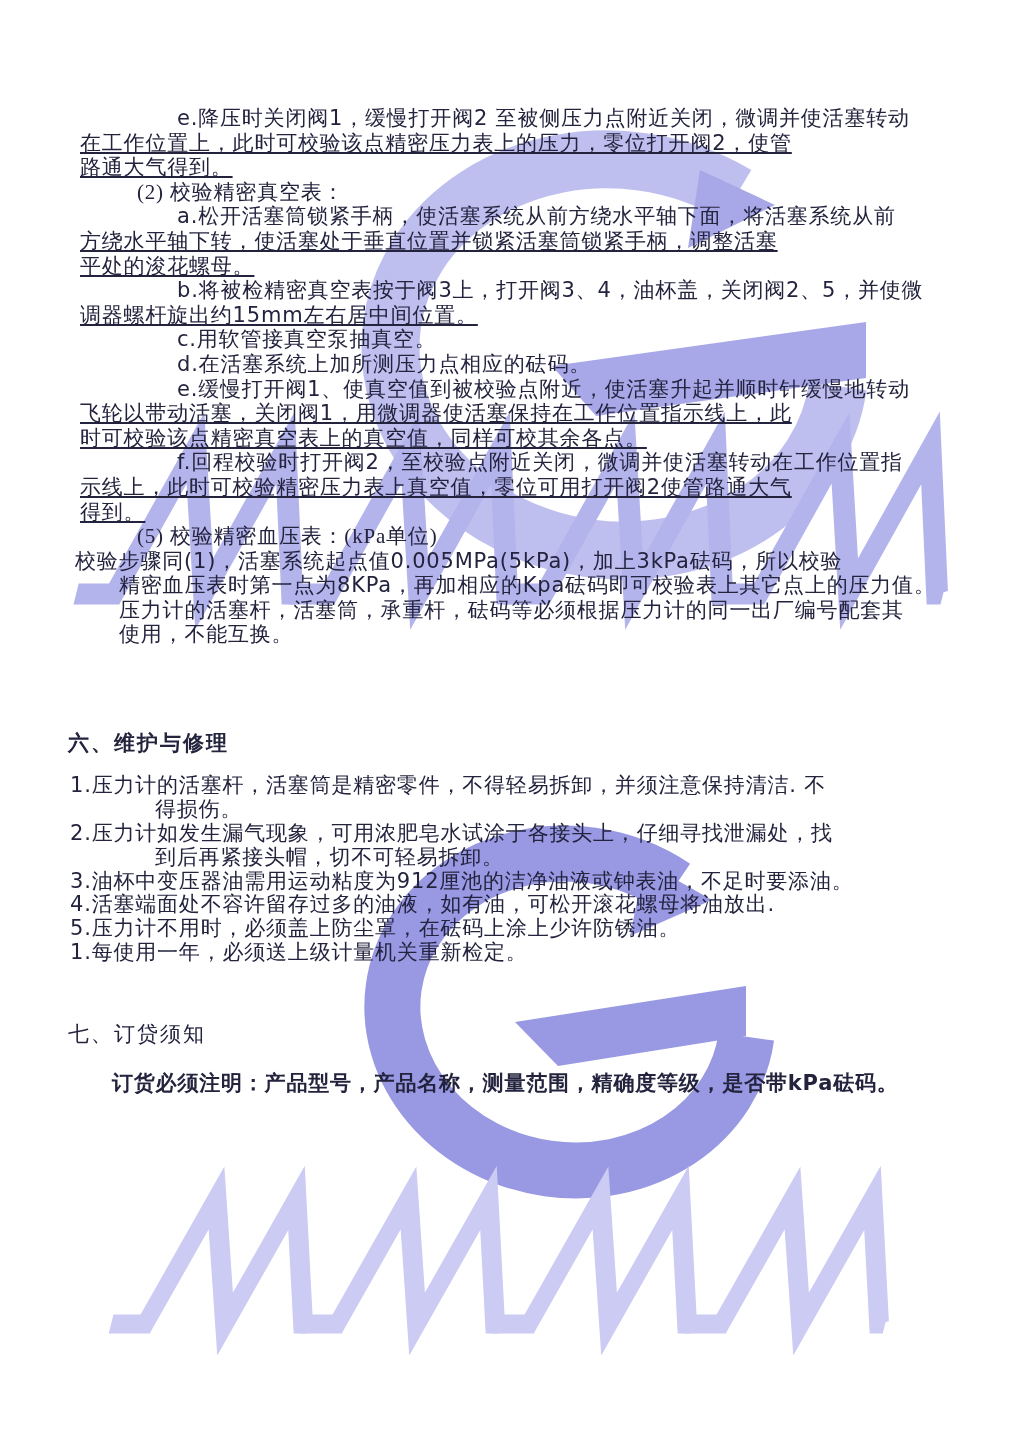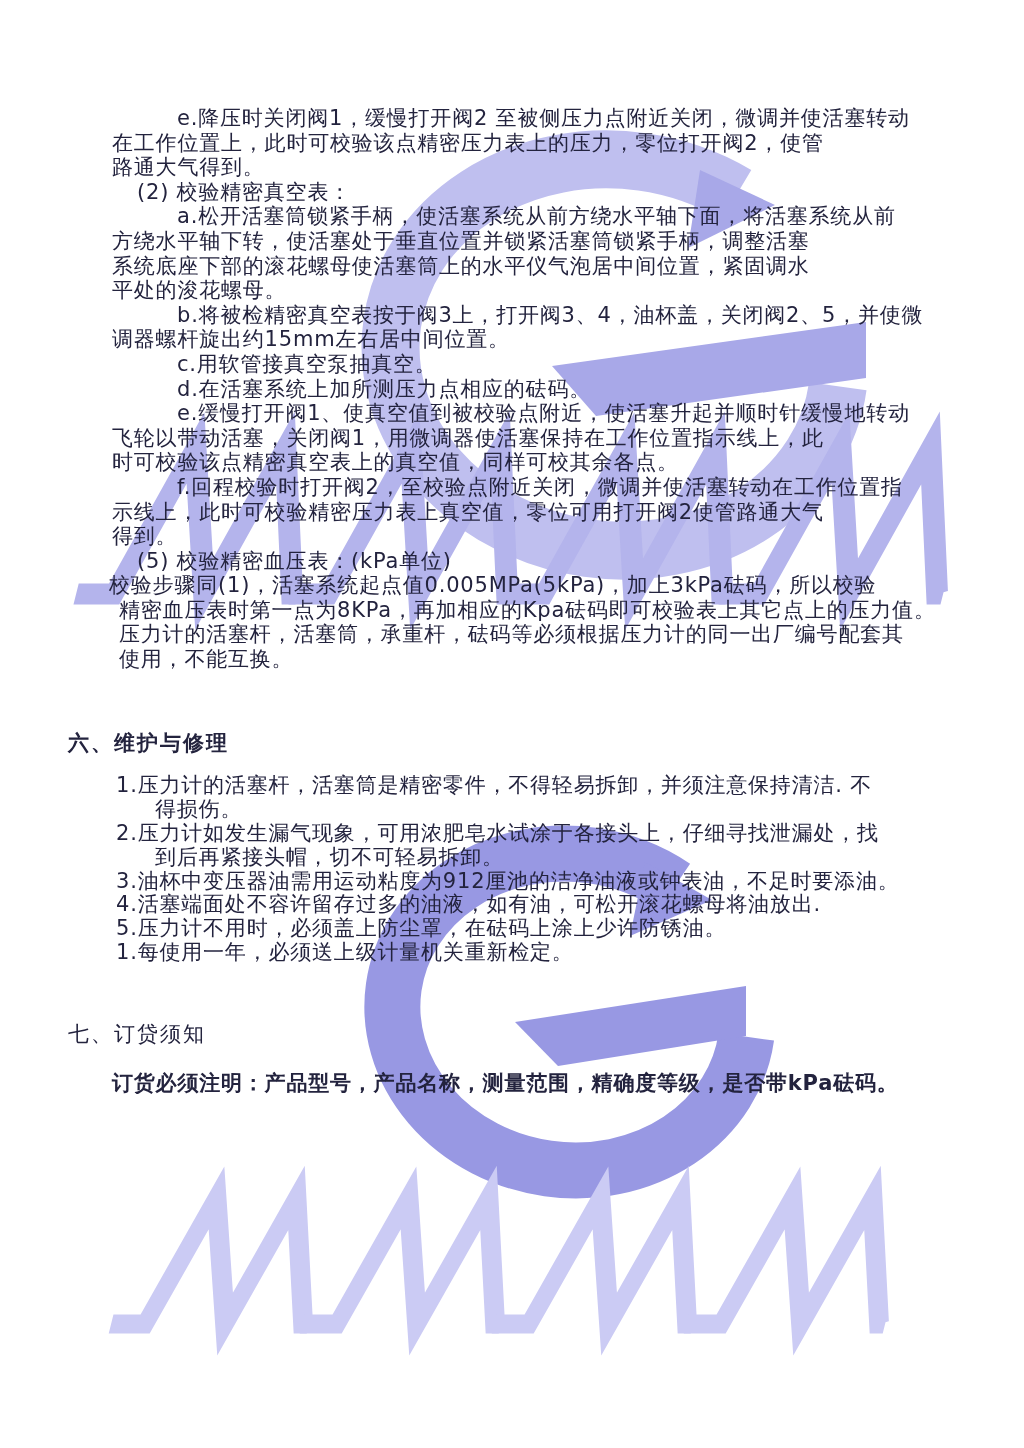--- a/index.html
+++ b/index.html
@@ -14,26 +14,26 @@
   #b1{top:731px;font-weight:bold;}
   #b2{top:774px;}
   #b3{top:1022px;}
   #b4{top:1071px;font-weight:bold;}
   .line{
     font-size:21px;line-height:24.6px;height:24.6px;
     white-space:pre;color:#23233e;letter-spacing:0.8px;
   }
   #b2 .line{line-height:23.9px;height:23.9px;}
   .ind-h{padding-left:68px;letter-spacing:2px;}
-  .ind-n{padding-left:137px;}
+  .ind-n{padding-left:137px;font-family:Liberation Serif, serif;}
   .ind-a{padding-left:177px;}
-  .ind-c{padding-left:112px;}
-  .ind-p1{padding-left:109px;}
+  .ind-c{padding-left:80px;text-decoration:underline;}
+  .ind-p1{padding-left:75px;}
   .ind-p{padding-left:119px;}
-  .ind-m{padding-left:116px;}
+  .ind-m{padding-left:70px;}
   .ind-mc{padding-left:155px;}
   .ind-o{padding-left:112px;}
 </style>
 </head>
 <body>
 
 <div class="page">
 
   <svg class="wm" viewBox="0 0 1024 1448" aria-hidden="true">
 
@@ -65,21 +65,20 @@
   </svg>
 
   <div class="textlayer">
     <div class="block" id="b0">
         <div class="line ind-a">e.降压时关闭阀1，缓慢打开阀2 至被侧压力点附近关闭，微调并使活塞转动</div>
         <div class="line ind-c">在工作位置上，此时可校验该点精密压力表上的压力，零位打开阀2，使管</div>
         <div class="line ind-c">路通大气得到。</div>
         <div class="line ind-n">(2) 校验精密真空表：</div>
         <div class="line ind-a">a.松开活塞筒锁紧手柄，使活塞系统从前方绕水平轴下面，将活塞系统从前</div>
         <div class="line ind-c">方绕水平轴下转，使活塞处于垂直位置并锁紧活塞筒锁紧手柄，调整活塞</div>
-        <div class="line ind-c">系统底座下部的滚花螺母使活塞筒上的水平仪气泡居中间位置，紧固调水</div>
         <div class="line ind-c">平处的浚花螺母。</div>
         <div class="line ind-a">b.将被检精密真空表按于阀3上，打开阀3、4，油杯盖，关闭阀2、5，并使微</div>
         <div class="line ind-c">调器螺杆旋出约15mm左右居中间位置。</div>
         <div class="line ind-a">c.用软管接真空泵抽真空。</div>
         <div class="line ind-a">d.在活塞系统上加所测压力点相应的砝码。</div>
         <div class="line ind-a">e.缓慢打开阀1、使真空值到被校验点附近，使活塞升起并顺时针缓慢地转动</div>
         <div class="line ind-c">飞轮以带动活塞，关闭阀1，用微调器使活塞保持在工作位置指示线上，此</div>
         <div class="line ind-c">时可校验该点精密真空表上的真空值，同样可校其余各点。</div>
         <div class="line ind-a">f.回程校验时打开阀2，至校验点附近关闭，微调并使活塞转动在工作位置指</div>
         <div class="line ind-c">示线上，此时可校验精密压力表上真空值，零位可用打开阀2使管路通大气</div>

